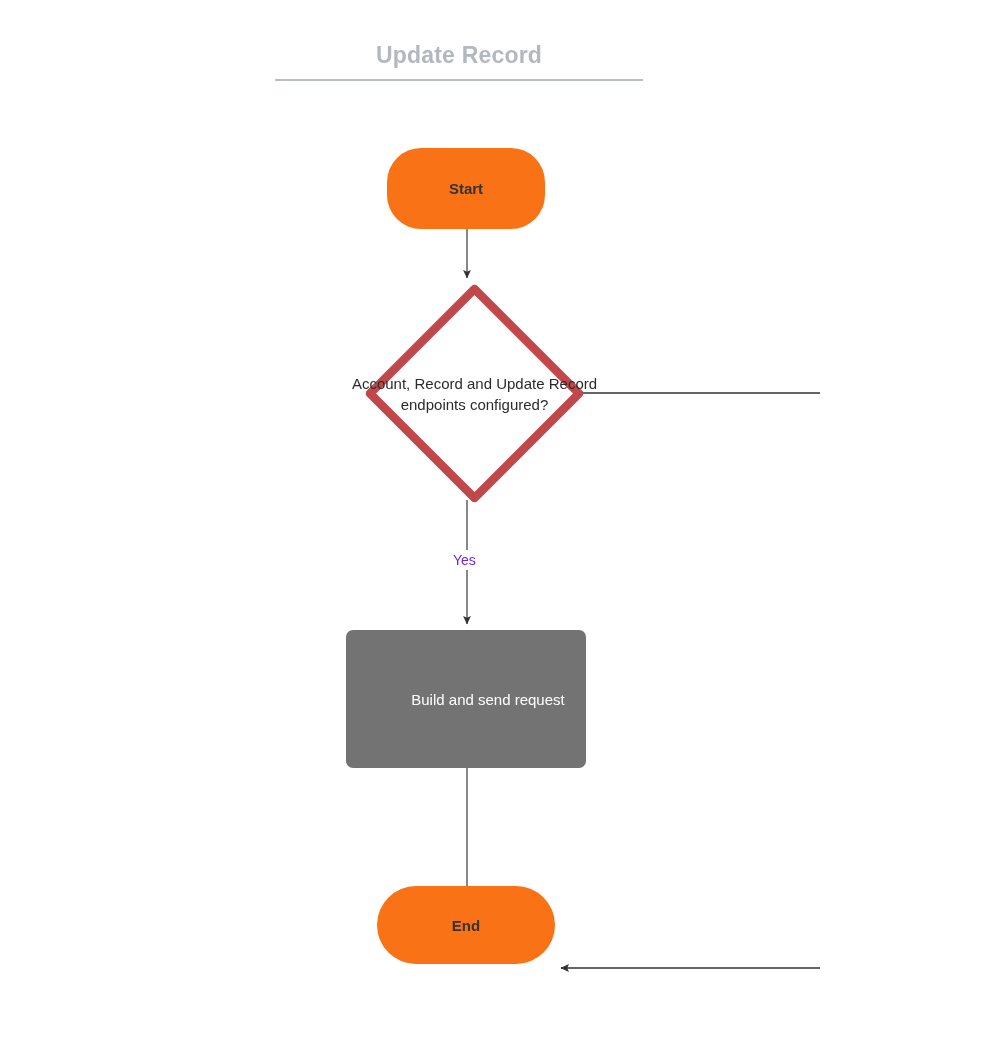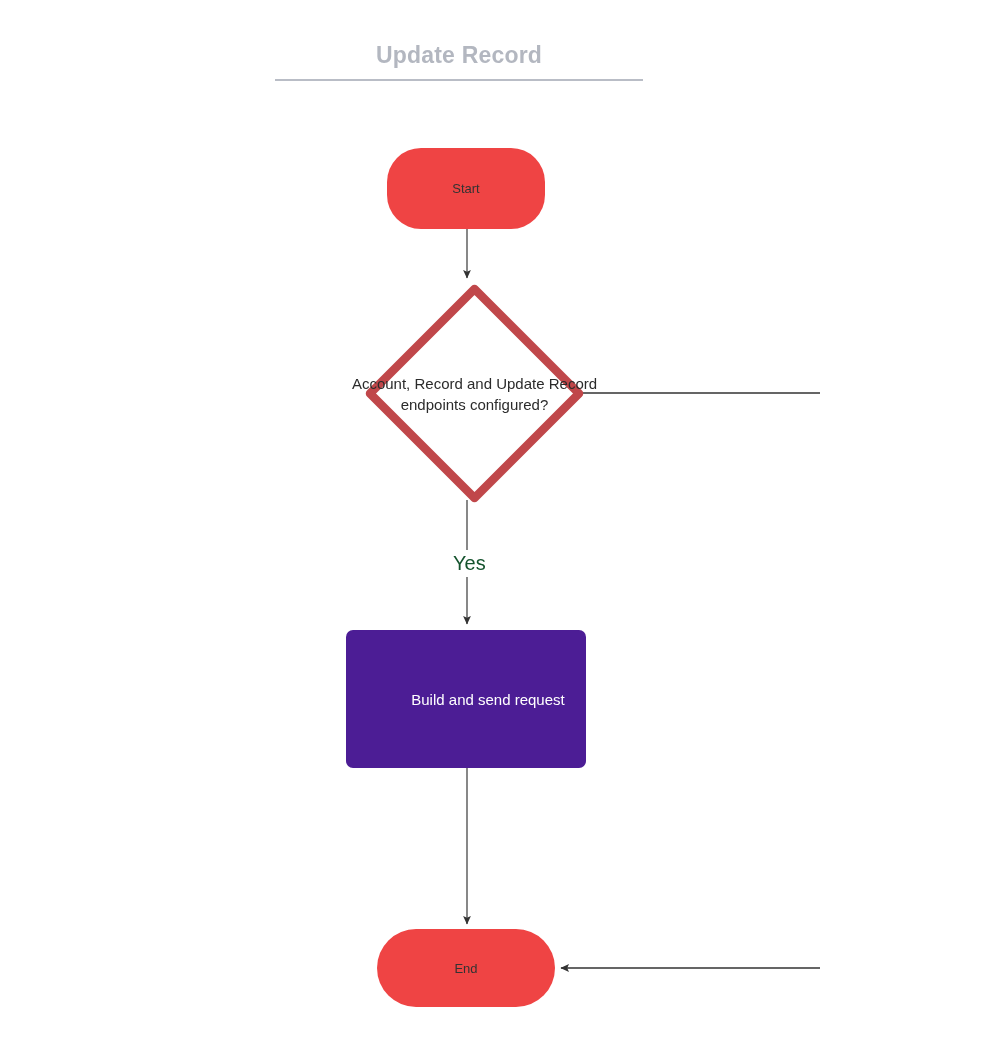--- a/index.html
+++ b/index.html
@@ -54,45 +54,46 @@
   
   .node {
     position: absolute;
     box-sizing: border-box;
     display: flex;
     align-items: center;
     justify-content: center;
     text-align: center;
   }
   .node-terminator {
-    background: #ef4444;
+    background: #f97316;
     color: #333333;
-    font-size: 13px;
+    font-size: 15px;
+    font-weight: bold;
   }
   #node-start {
     left: 387px;
     top: 148px;
     width: 158px;
     height: 81px;
     border-radius: 34px;
   }
   #node-end {
     left: 377px;
-    top: 929px;
+    top: 886px;
     width: 178px;
     height: 78px;
     border-radius: 39px;
   }
   #node-process {
     left: 346px;
     top: 630px;
     width: 240px;
     height: 138px;
     border-radius: 7px;
-    background: #4c1d95;
+    background: #737373;
     color: #ffffff;
     font-size: 15px;
     padding-left: 44px;
   }
 
   
   #node-decision {
     position: absolute;
     left: 364px;
     top: 283px;
@@ -114,22 +115,22 @@
     width: 249px;
     text-align: center;
     font-size: 15px;
     line-height: 21px;
     color: #2b2b2b;
   }
 
   
   .edge-label {
     position: absolute;
-    font-size: 20px;
-    color: #14532d;
+    font-size: 14px;
+    color: #6d28d9;
     background: #ffffff;
     padding: 2px 4px;
     white-space: nowrap;
   }
   #edge-label-yes {
     left: 449px;
     top: 550px;
   }
   #edge-label-no {
     left: 933px;

